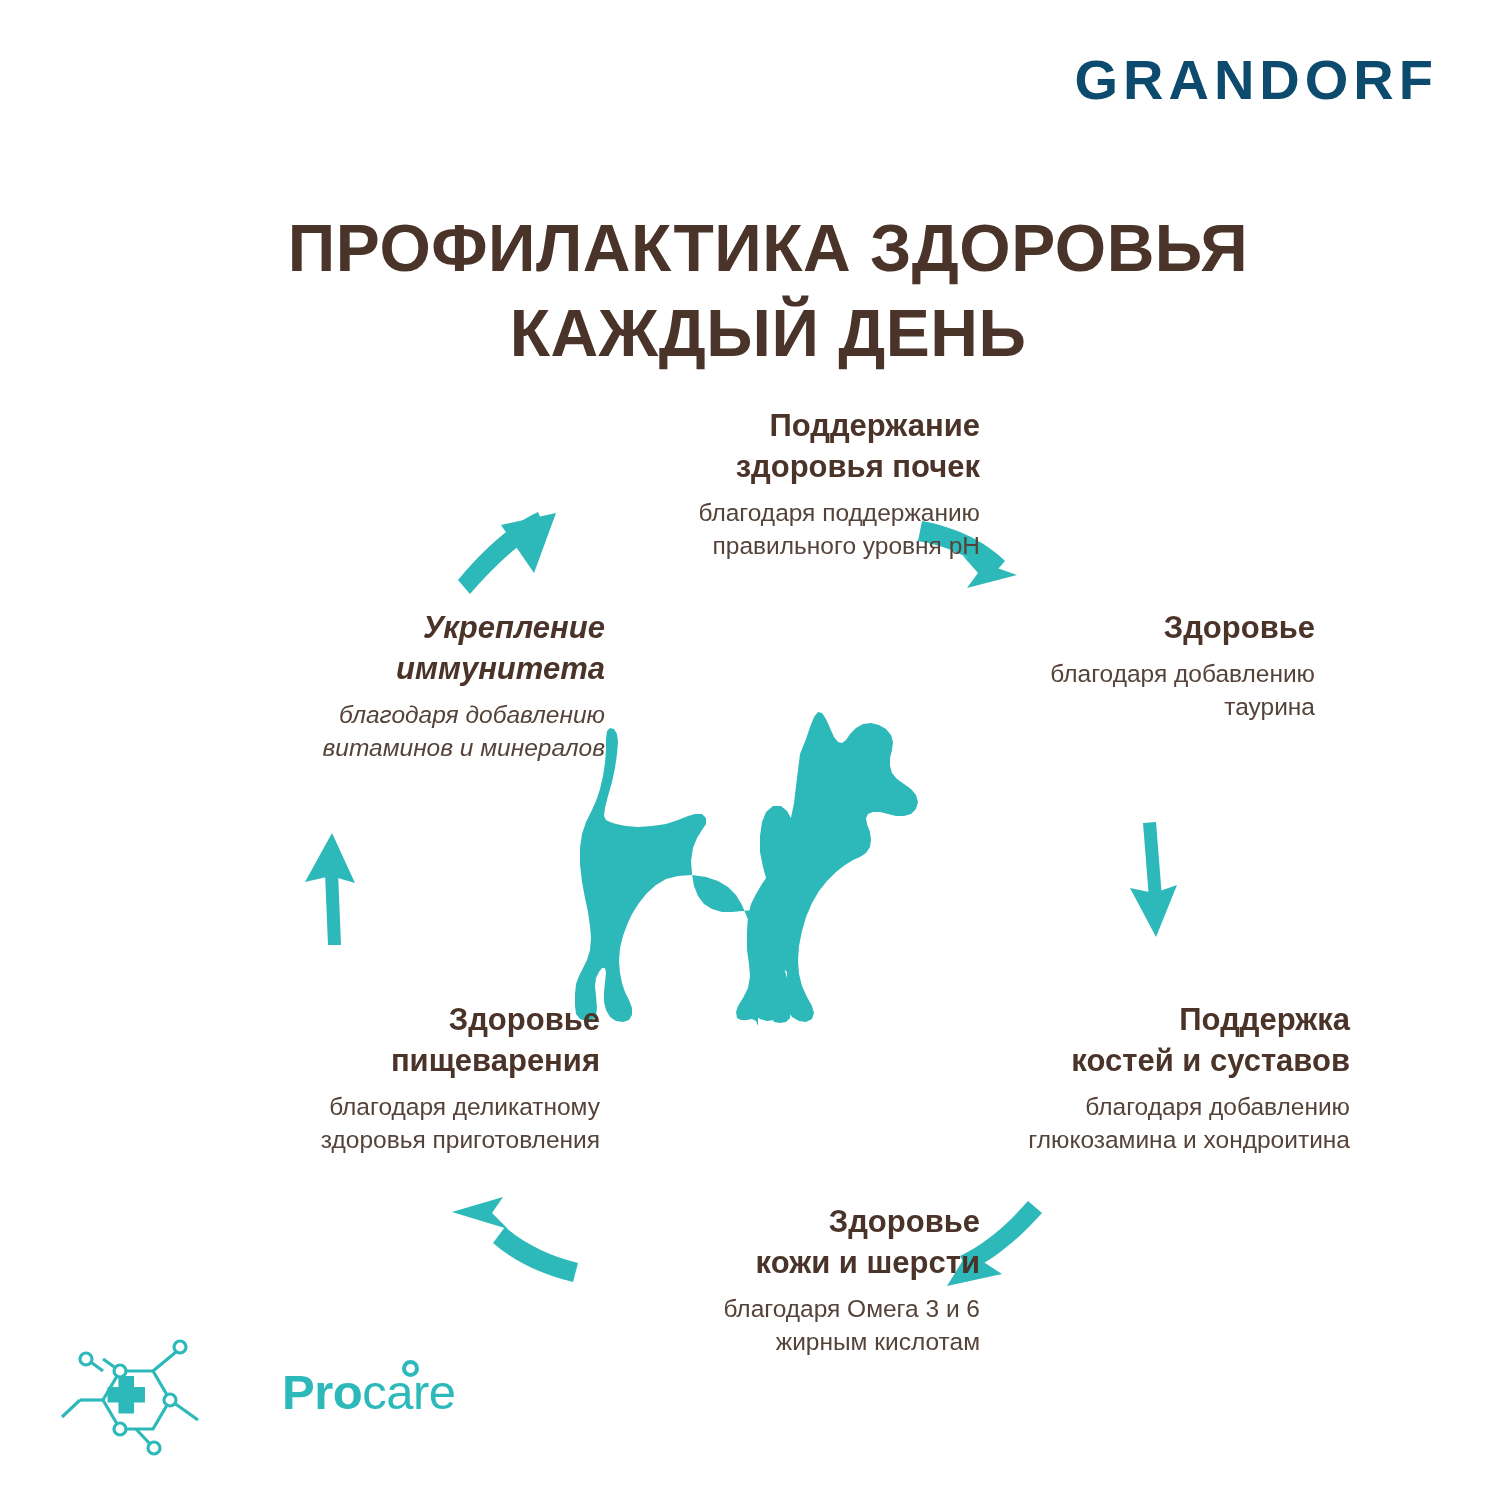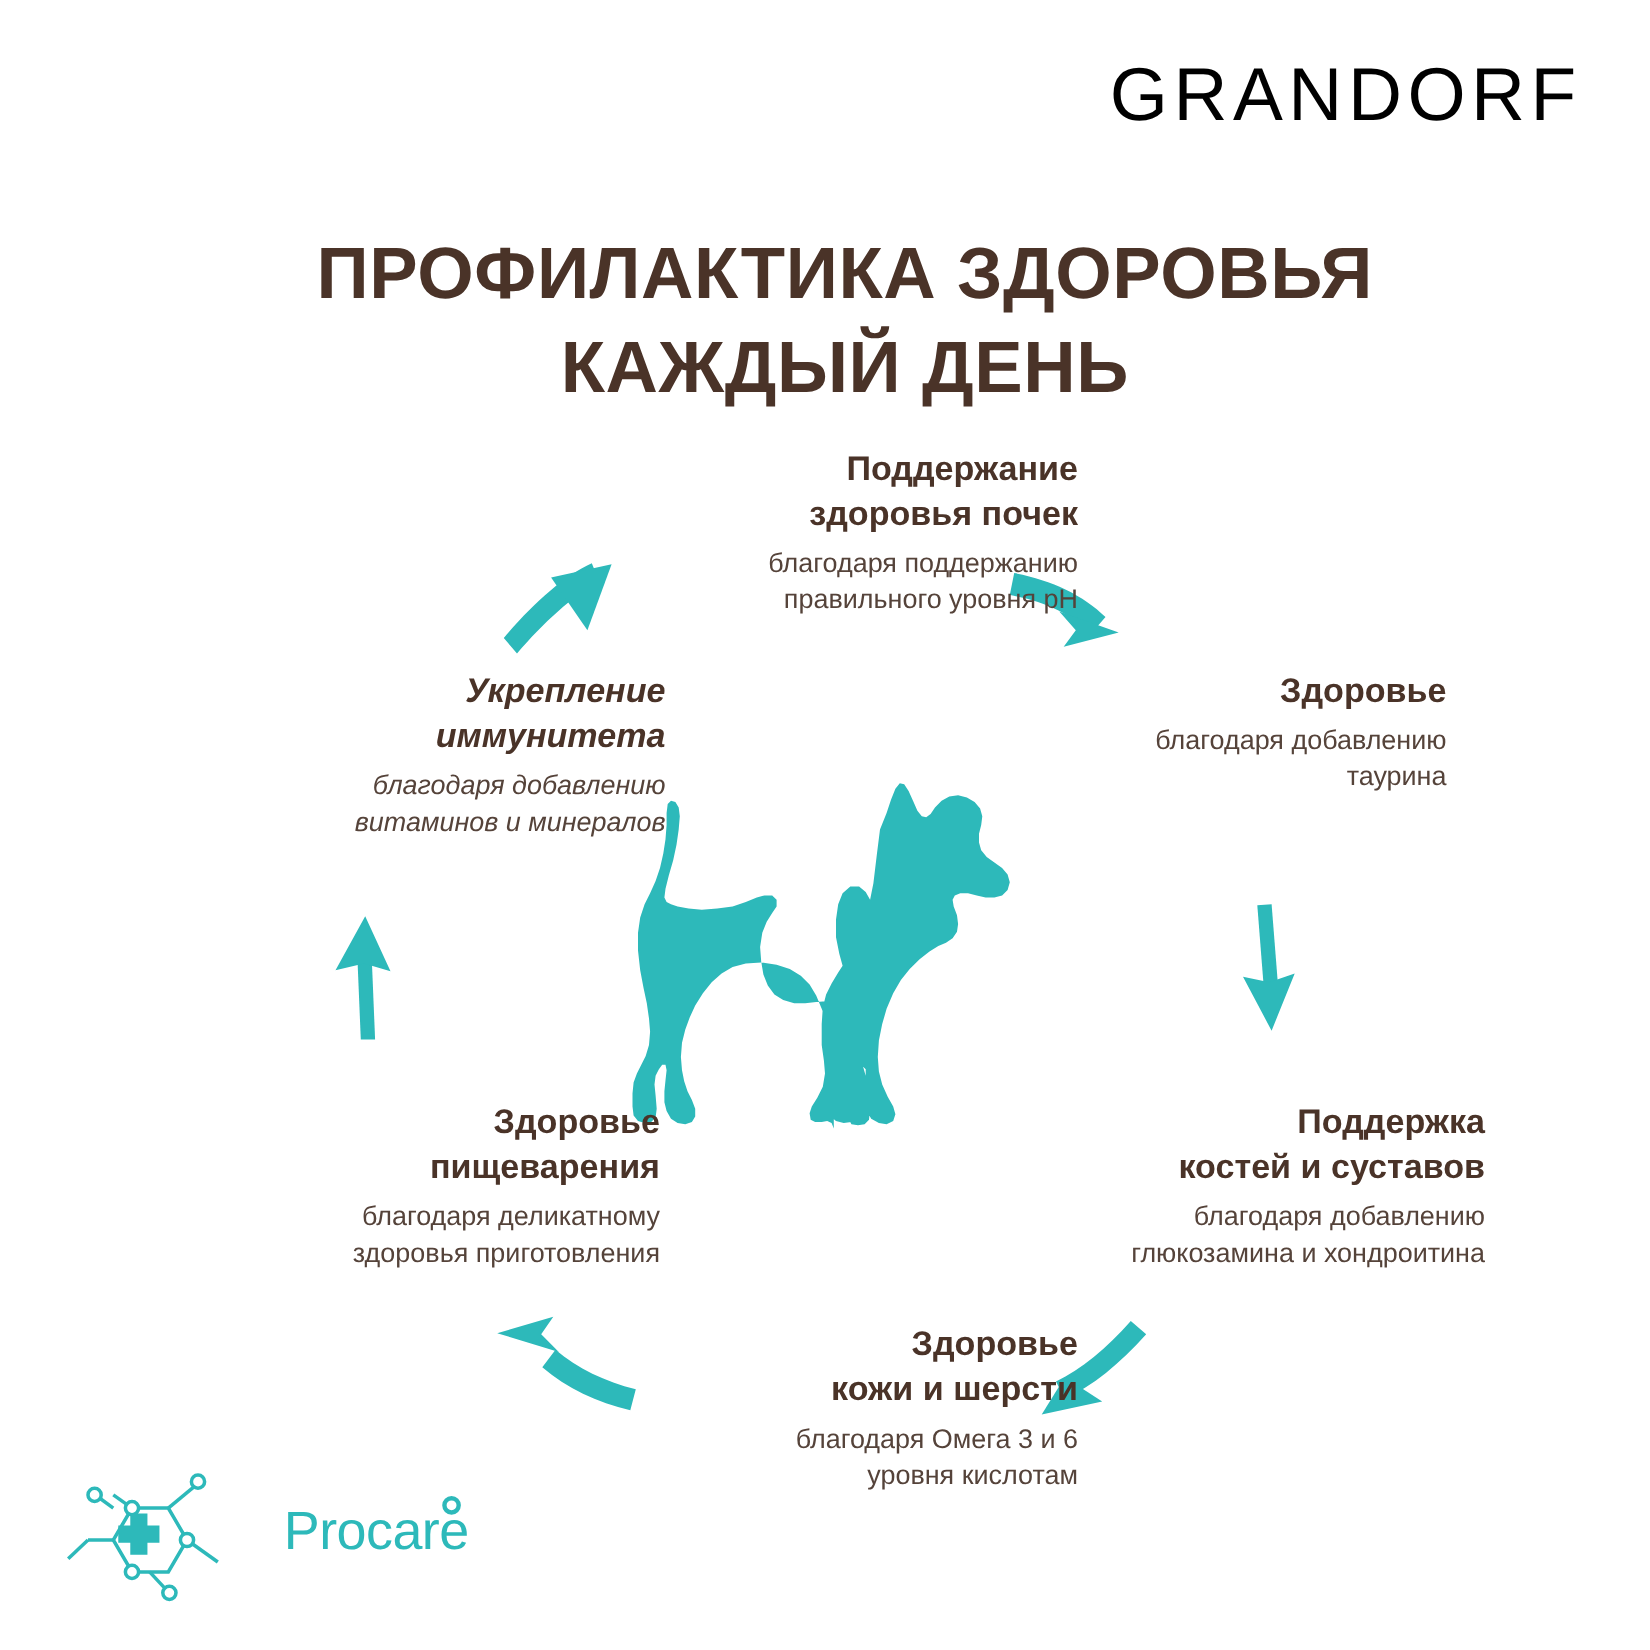--- a/index.html
+++ b/index.html
@@ -14,24 +14,24 @@
     background: #ffffff;
     overflow: hidden;
     font-family: "Liberation Sans", "DejaVu Sans", sans-serif;
   }
 
   
   #brand {
     position: absolute;
     top: 52px;
     right: 62px;
-    font-size: 68px;
-    font-weight: 400;
+    font-size: 56px;
+    font-weight: 700;
     letter-spacing: 5px;
-    color: #000000;
+    color: #0c4a6e;
     line-height: 1;
   }
 
   
   #headline {
     position: absolute;
     top: 162px;
     left: 0;
     width: 1500px;
     text-align: center;
@@ -96,21 +96,21 @@
     position: absolute;
     left: 200px;
     top: 30px;
     font-size: 49px;
     line-height: 1;
     color: #2db9ba;
     font-weight: 400;
     letter-spacing: -0.5px;
     white-space: nowrap;
   }
-  #procare-word .pc-bold { font-weight: 400; }
+  #procare-word .pc-bold { font-weight: 700; margin-left: 24px; }
   #procare-deg {
     position: absolute;
     left: 344px;
     top: 22px;
     width: 17px;
     height: 17px;
     border: 4px solid #2db9ba;
     border-radius: 50%;
     box-sizing: border-box;
   }
@@ -442,21 +442,21 @@
     </div>
   </div>
 
   <div class="node" id="node-skin">
     <div class="node-title">
       <span class="tl">Здоровье</span>
       <span class="tl">кожи и шерсти</span>
     </div>
     <div class="node-sub">
       <span class="sl">благодаря Омега 3 и 6</span>
-      <span class="sl">уровня кислотам</span>
+      <span class="sl">жирным кислотам</span>
     </div>
   </div>
 
   <div class="node" id="node-digestion">
     <div class="node-title">
       <span class="tl">Здоровье</span>
       <span class="tl">пищеварения</span>
     </div>
     <div class="node-sub">
       <span class="sl">благодаря деликатному</span>

